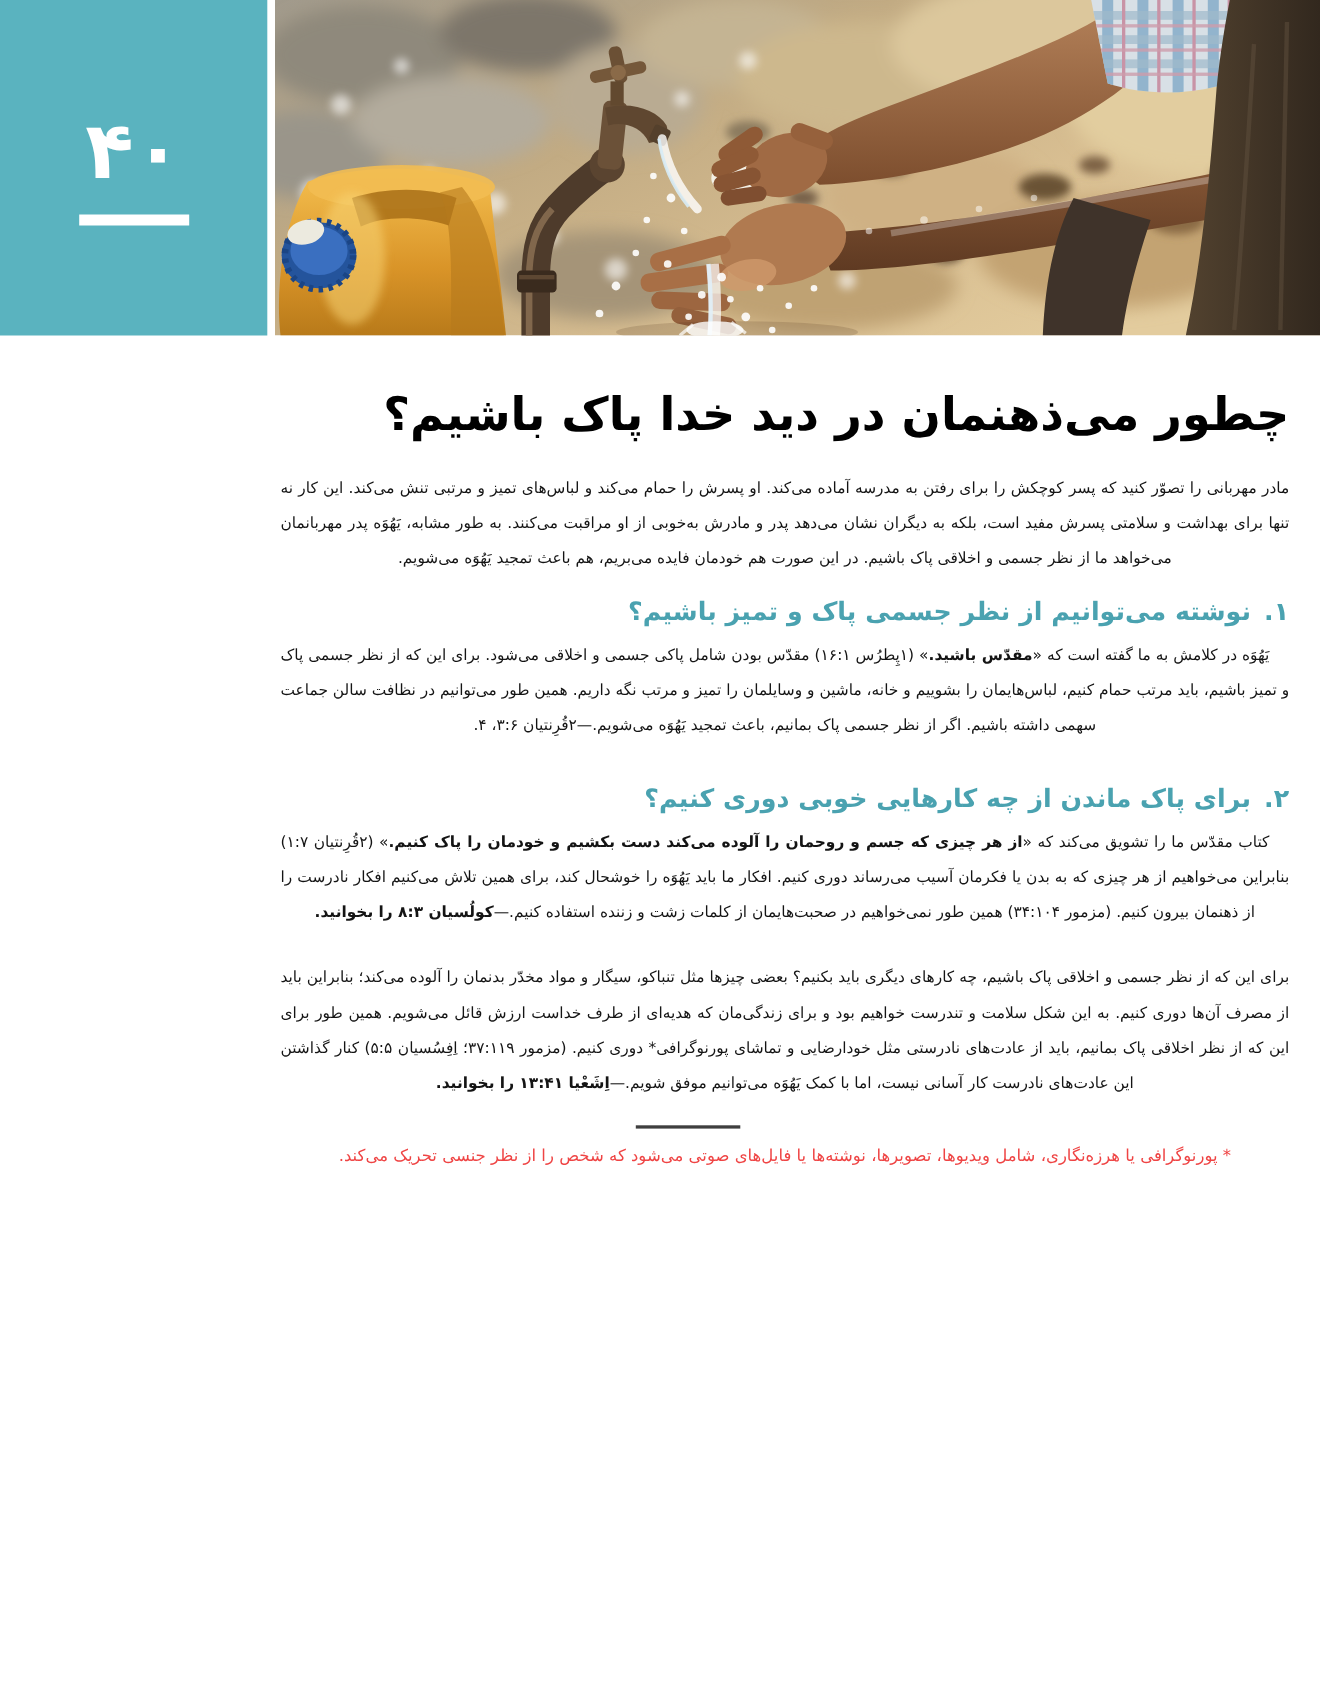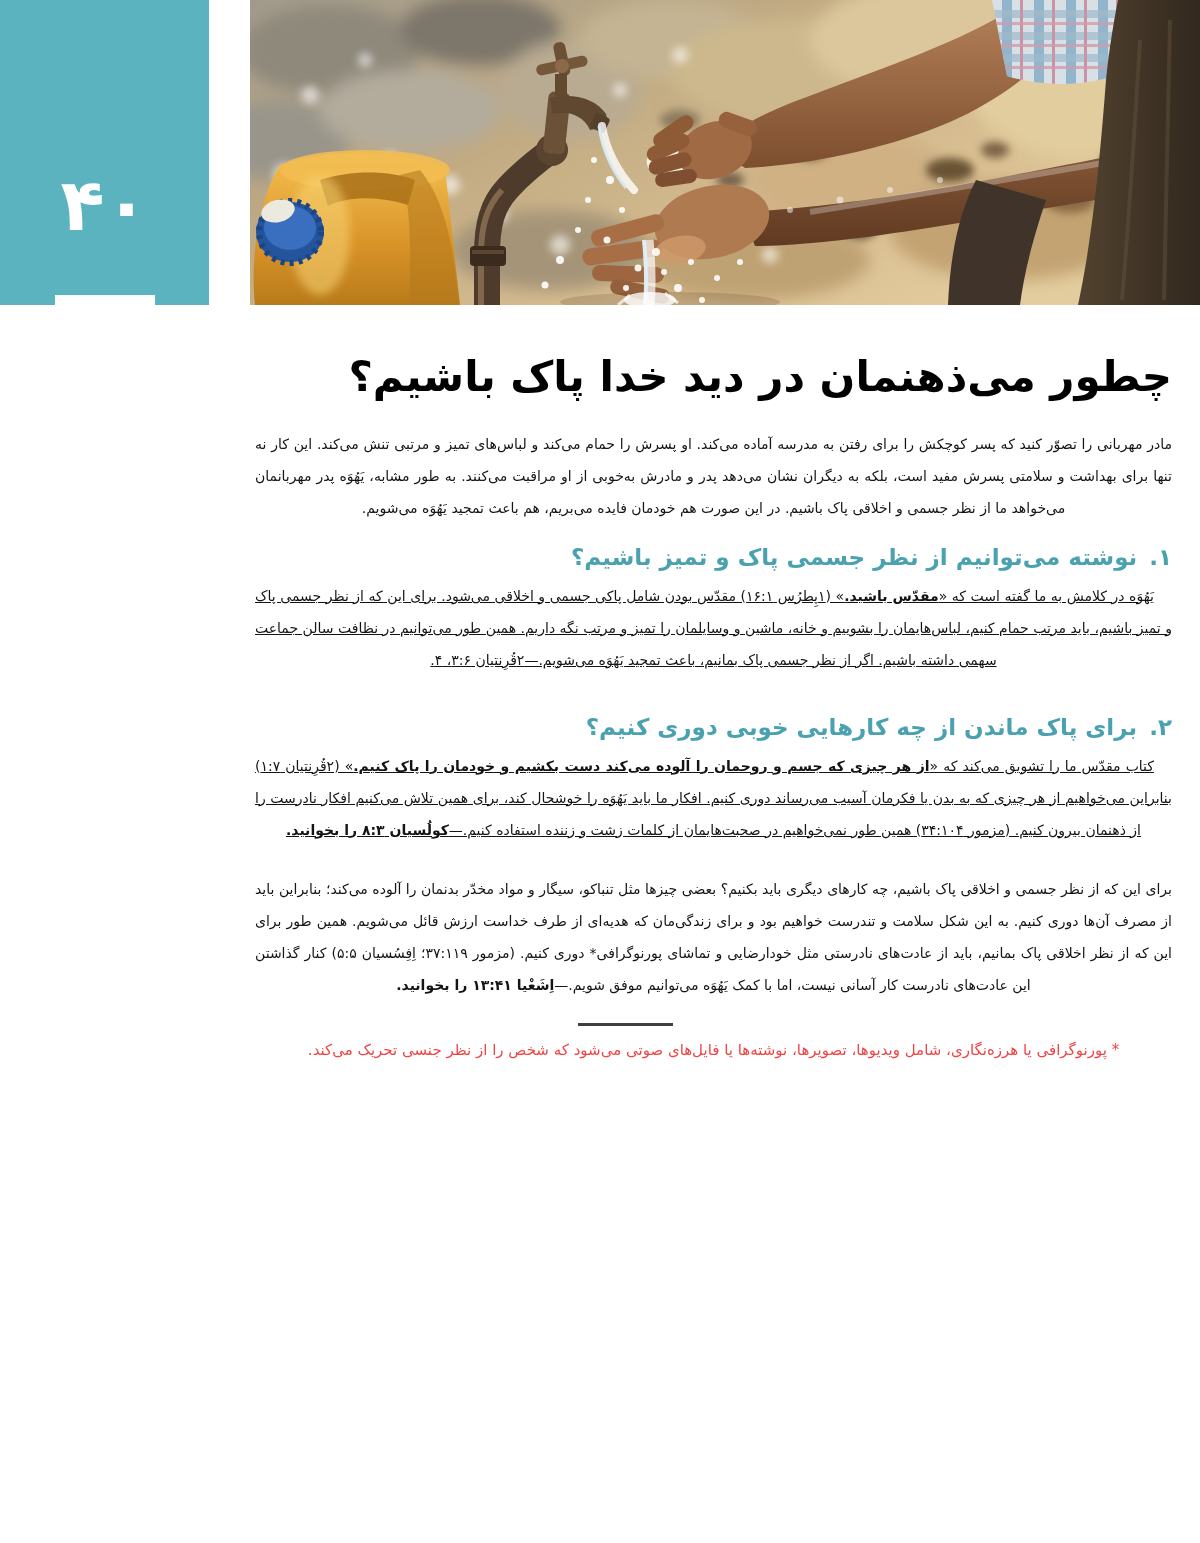--- a/index.html
+++ b/index.html
@@ -4,22 +4,22 @@
 <title>Page 40</title>
 <style>
   html,body{margin:0;padding:0;}
   body{
     width:1200px;height:1543px;position:relative;background:#ffffff;
     font-family:"DejaVu Sans","Liberation Sans",sans-serif;color:#141414;
     overflow:hidden;
   }
   
   .num-block{
-    position:absolute;left:0;top:0;width:209px;height:305px;background:#5AB3BF;
-    display:flex;flex-direction:column;align-items:center;justify-content:flex-end;gap:32px;
+    position:absolute;left:0;top:0;width:243px;height:305px;background:#5AB3BF;
+    display:flex;flex-direction:column;align-items:center;justify-content:center;
   }
   .page-num{color:#ffffff;font-size:72px;font-weight:700;line-height:1;}
   .num-underline{width:100px;height:10px;background:#ffffff;margin-top:22px;}
 
   
   .photo{position:absolute;left:250px;top:0;width:950px;height:305px;display:block;}
 
   
   .content{
     position:absolute;left:255px;top:305px;width:917px;direction:rtl;
@@ -32,21 +32,21 @@
     font-size:14px;line-height:32px;text-align:justify;text-align-last:center;
     margin:22px 0 0;
   }
   p.indent{text-indent:18px;}
   h2.question{
     font-size:23px;line-height:30px;color:#4AA2B0;font-weight:700;
     text-align:right;margin:36px 0 0;
   }
   h2.question.first{margin-top:18px;}
   h2.question .qnum{margin-left:12px;}
-  p.answer{margin-top:8px;text-decoration:underline;}
+  p.answer{margin-top:8px;}
   p.closing{margin-top:27px;}
   .footnote-rule{width:95px;height:3px;background:#3f3f3f;margin:22px 499px 9px 0;}
   p.footnote{
     font-size:15px;line-height:31px;color:#ef4444;
     text-align:justify;text-align-last:center;margin:0;
   }
   b{font-weight:700;}
 </style>
 </head>
 <body>

